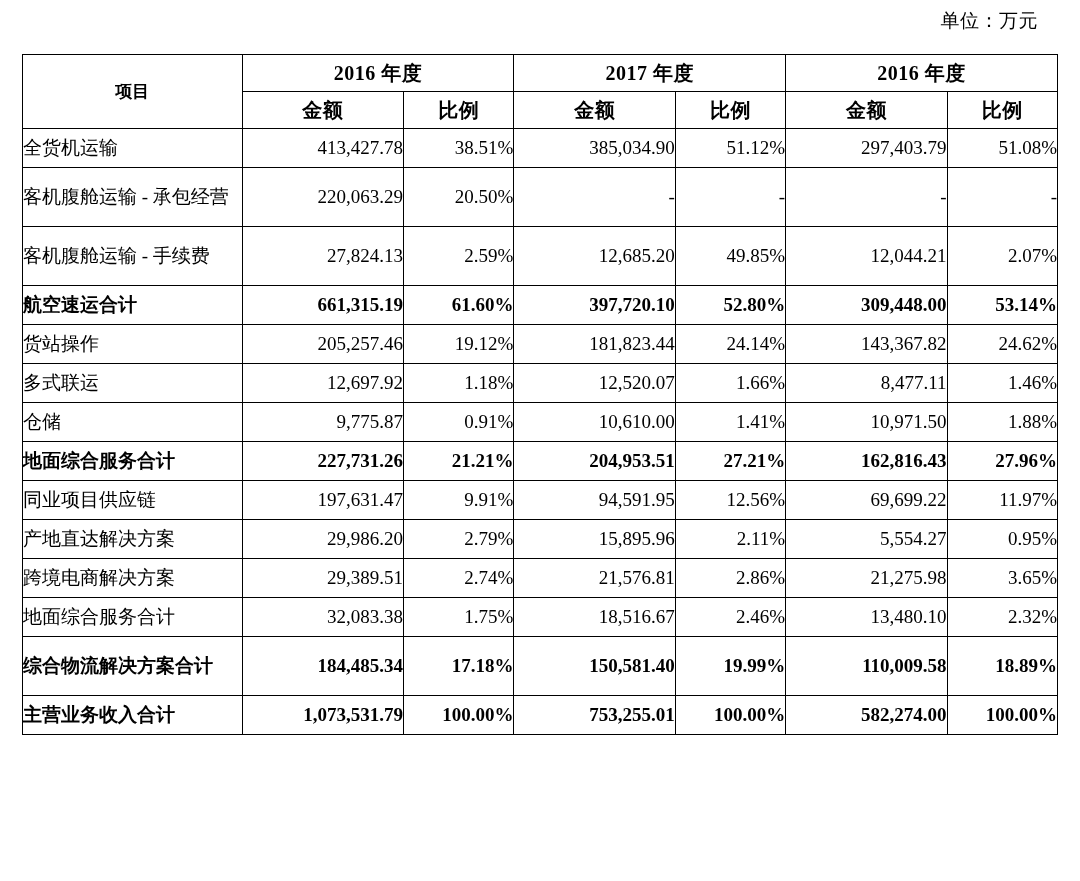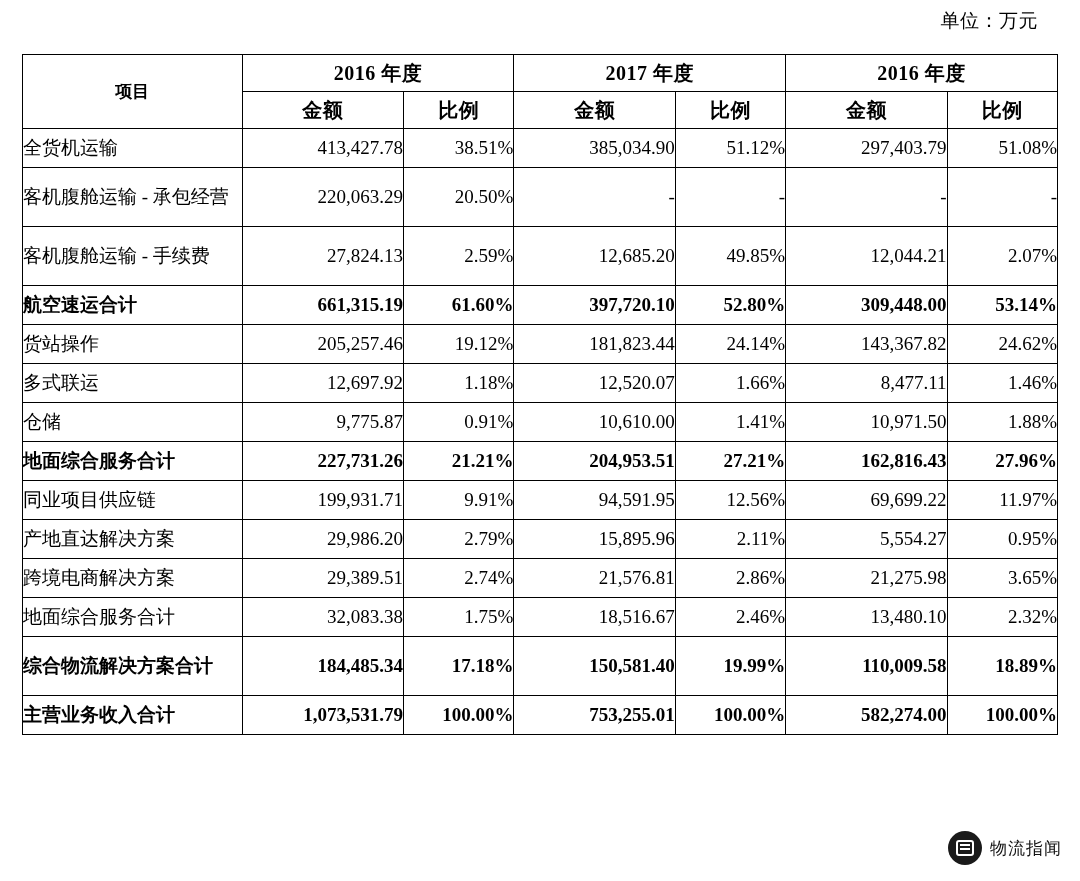--- a/index.html
+++ b/index.html
@@ -226,21 +226,21 @@
           <td class="label">地面综合服务合计</td>
           <td class="num">227,731.26</td>
           <td class="num">21.21%</td>
           <td class="num">204,953.51</td>
           <td class="num">27.21%</td>
           <td class="num">162,816.43</td>
           <td class="num">27.96%</td>
         </tr>
         <tr class="row">
           <td class="label">同业项目供应链</td>
-          <td class="num">199,931.71</td>
+          <td class="num">197,631.47</td>
           <td class="num">9.91%</td>
           <td class="num">94,591.95</td>
           <td class="num">12.56%</td>
           <td class="num">69,699.22</td>
           <td class="num">11.97%</td>
         </tr>
         <tr class="row">
           <td class="label">产地直达解决方案</td>
           <td class="num">29,986.20</td>
           <td class="num">2.79%</td>
@@ -281,18 +281,14 @@
           <td class="num">1,073,531.79</td>
           <td class="num">100.00%</td>
           <td class="num">753,255.01</td>
           <td class="num">100.00%</td>
           <td class="num">582,274.00</td>
           <td class="num">100.00%</td>
         </tr>
       </tbody>
   </table>
 
-  <div class="watermark">
-    <div class="wm-logo"></div>
-    <div class="wm-text">物流指闻</div>
-  </div>
 
 </div>
 
 </body></html>

